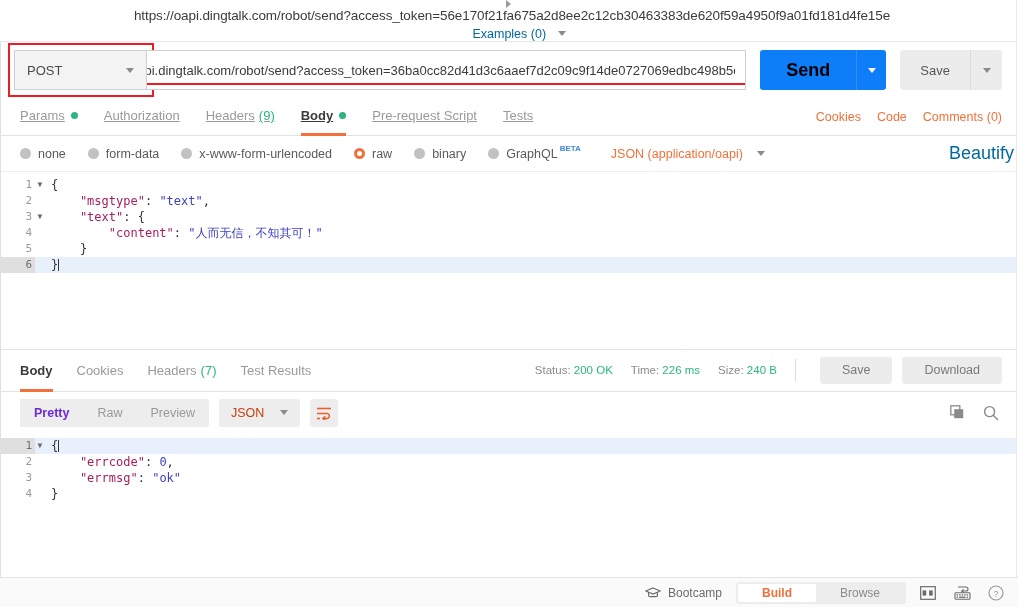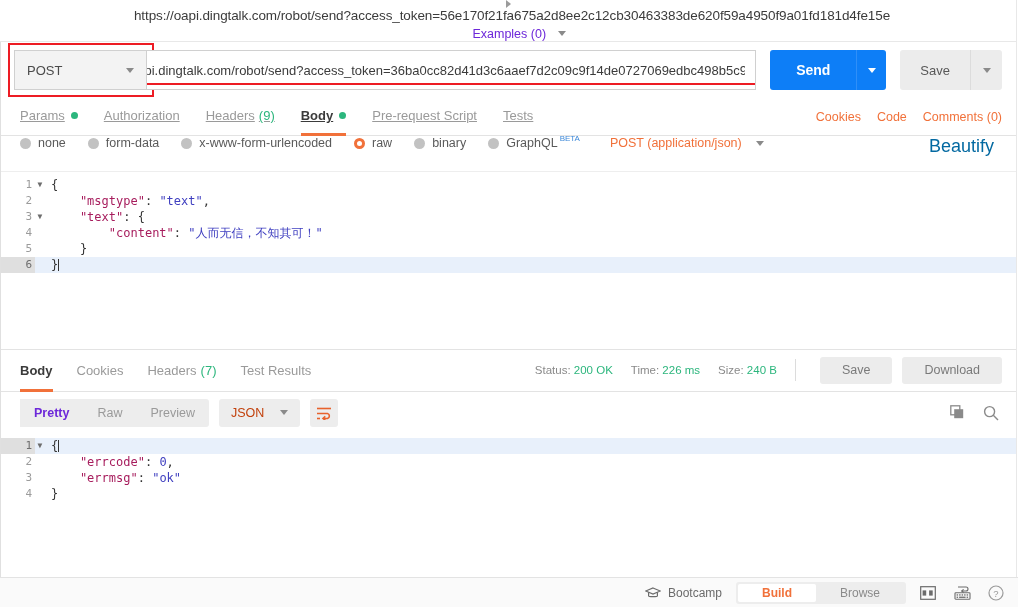--- a/index.html
+++ b/index.html
@@ -42,21 +42,21 @@
     font-size: 13.5px;
     color: #3b3b3b;
     white-space: nowrap;
     overflow: hidden;
     text-overflow: ellipsis;
     flex: 1 1 auto;
     letter-spacing: -0.1px;
   }
   .examples {
     font-size: 12.5px;
-    color: #6d28d9;
+    color: #0369a1;
     white-space: nowrap;
     flex: 0 0 auto;
     margin-left: 14px;
   }
   .caret-down-sm {
     display: inline-block;
     width: 0; height: 0;
     border-top: 5px solid #8a8a8a;
     border-left: 4px solid transparent;
     border-right: 4px solid transparent;
@@ -134,22 +134,22 @@
     background: #ed1c24;
   }
   .send-group {
     display: flex;
     margin-left: 14px;
     flex: 0 0 auto;
   }
   .send-btn {
     height: 40px;
     background: #0d7ef7;
-    color: #ffffff;
-    font-size: 14px;
+    color: #000000;
+    font-size: 18px;
     font-weight: bold;
     display: flex;
     align-items: center;
     justify-content: center;
     padding: 0 26px;
     border-radius: 3px 0 0 3px;
   }
   .send-caret-btn {
     height: 40px;
     width: 30px;
@@ -240,22 +240,22 @@
     font-size: 12.5px;
     color: #f1713a;
   }
   .tab-right span { margin-left: 16px; }
 
   
   .bodytype-row {
     height: 36px;
     min-height: 36px;
     display: flex;
-    align-items: flex-start;
-    padding: 0 24px 0 20px;
+    align-items: center;
+    padding: 0 4px 0 20px;
     border-bottom: 1px solid #eee;
   }
   .radio-item {
     display: flex;
     align-items: center;
     margin-right: 22px;
     font-size: 12.5px;
     color: #5a5a5a;
     white-space: nowrap;
   }
@@ -264,21 +264,21 @@
     border-radius: 50%;
     background: #c2c2c2;
     margin-right: 7px;
     flex: 0 0 auto;
     position: relative;
   }
   .radio.sel { background: #fff; border: 3px solid #f1713a; width: 11px; height: 11px; }
   .beta {
     font-size: 8px;
     color: #3d88d8;
-    font-weight: normal;
+    font-weight: bold;
     vertical-align: super;
     margin-left: 2px;
     position: relative;
     top: -5px;
   }
   .json-select {
     font-size: 12.5px;
     color: #f1713a;
     display: flex;
     align-items: center;
@@ -635,21 +635,21 @@
       <span class="radio"></span>
       <span>binary</span>
     </div>
     <div class="radio-item">
       <span class="radio"></span>
       <span>GraphQL</span>
       <span class="beta">BETA</span>
     </div>
 
     <div class="json-select">
-      <span>POST (application/json)</span>
+      <span>JSON (application/oapi)</span>
       <span class="sel-caret"></span>
     </div>
 
     <div class="beautify">Beautify</div>
   </div>
 
   <div class="editor req-editor" id="req-editor">
       <div class="code-line">
         <div class="gutter">1</div>
         <div class="fold">▼</div>

